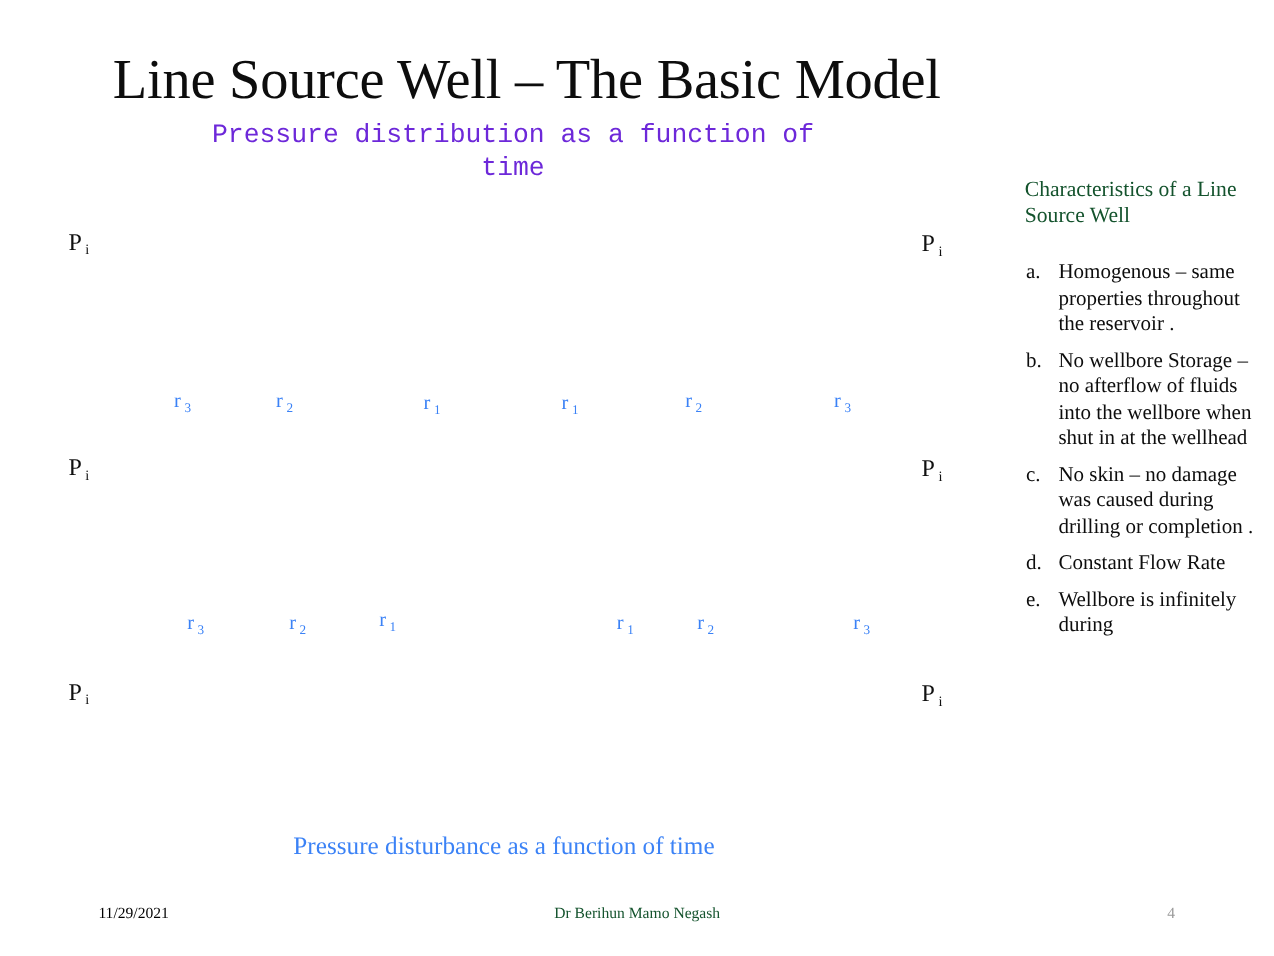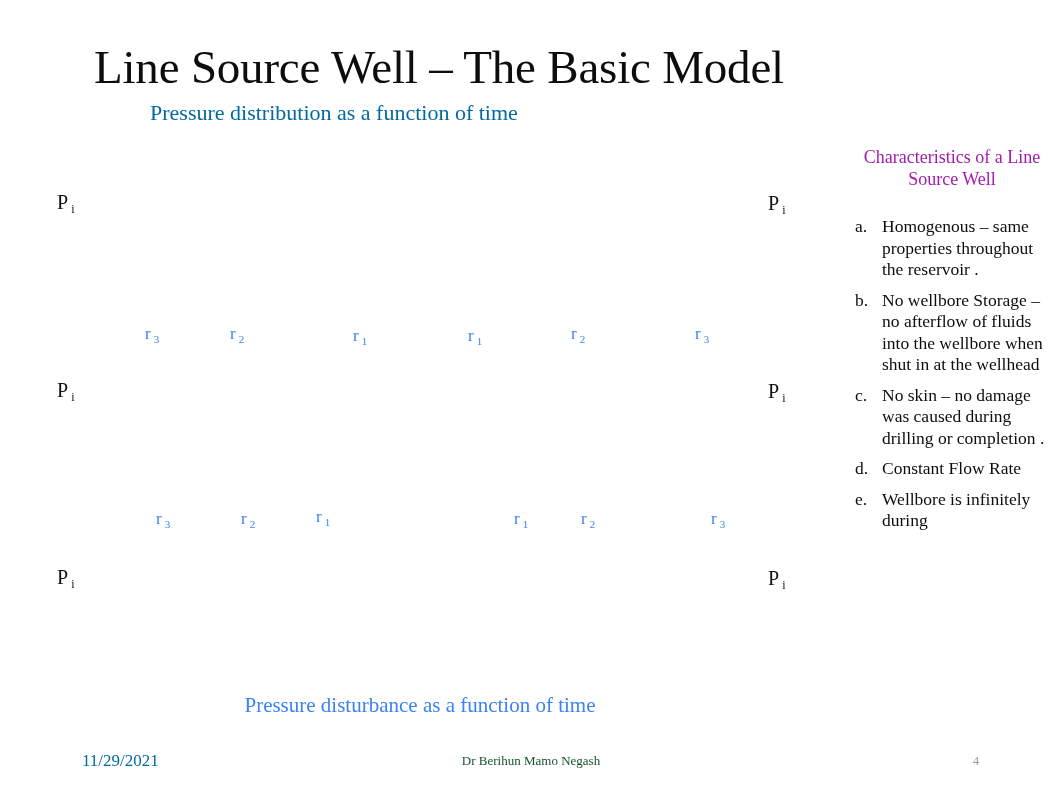--- a/index.html
+++ b/index.html
@@ -32,23 +32,25 @@
     white-space: nowrap;
     margin-left: 48px;
   }
 
   
   #subtitle {
     position: absolute;
     left: 150px;
     top: 99px;
     width: 555px;
+    text-align: center;
     font-size: 22px;
     line-height: 28px;
-    color: #0369a1;
+    color: #6d28d9;
+    font-family: Liberation Mono, monospace;
   }
 
   
   #bottom-caption {
     position: absolute;
     left: 140px;
     top: 691px;
     width: 560px;
     text-align: center;
     font-size: 21px;
@@ -99,24 +101,24 @@
   }
 
   
   #char-box {
     position: absolute;
     left: 846px;
     top: 146px;
     width: 212px;
   }
   #char-heading {
-    text-align: center;
+    text-align: left;
     font-size: 18px;
     line-height: 22px;
-    color: #a21caf;
+    color: #14532d;
     margin: 0 0 26px 0;
     font-weight: normal;
     padding: 0 8px;
   }
   #char-list {
     list-style: none;
     margin: 0;
     padding: 0;
   }
   #char-list li {
@@ -141,23 +143,23 @@
     position: absolute;
     left: 0;
     top: 752px;
     width: 1062px;
     height: 24px;
   }
   #footer-date {
     position: absolute;
     left: 82px;
     top: 0;
-    font-size: 17px;
+    font-size: 13px;
     line-height: 18px;
-    color: #0369a1;
+    color: #000000;
   }
   #footer-author {
     position: absolute;
     left: 0;
     top: 0;
     width: 1062px;
     text-align: center;
     font-size: 13px;
     line-height: 18px;
     color: #14532d;

